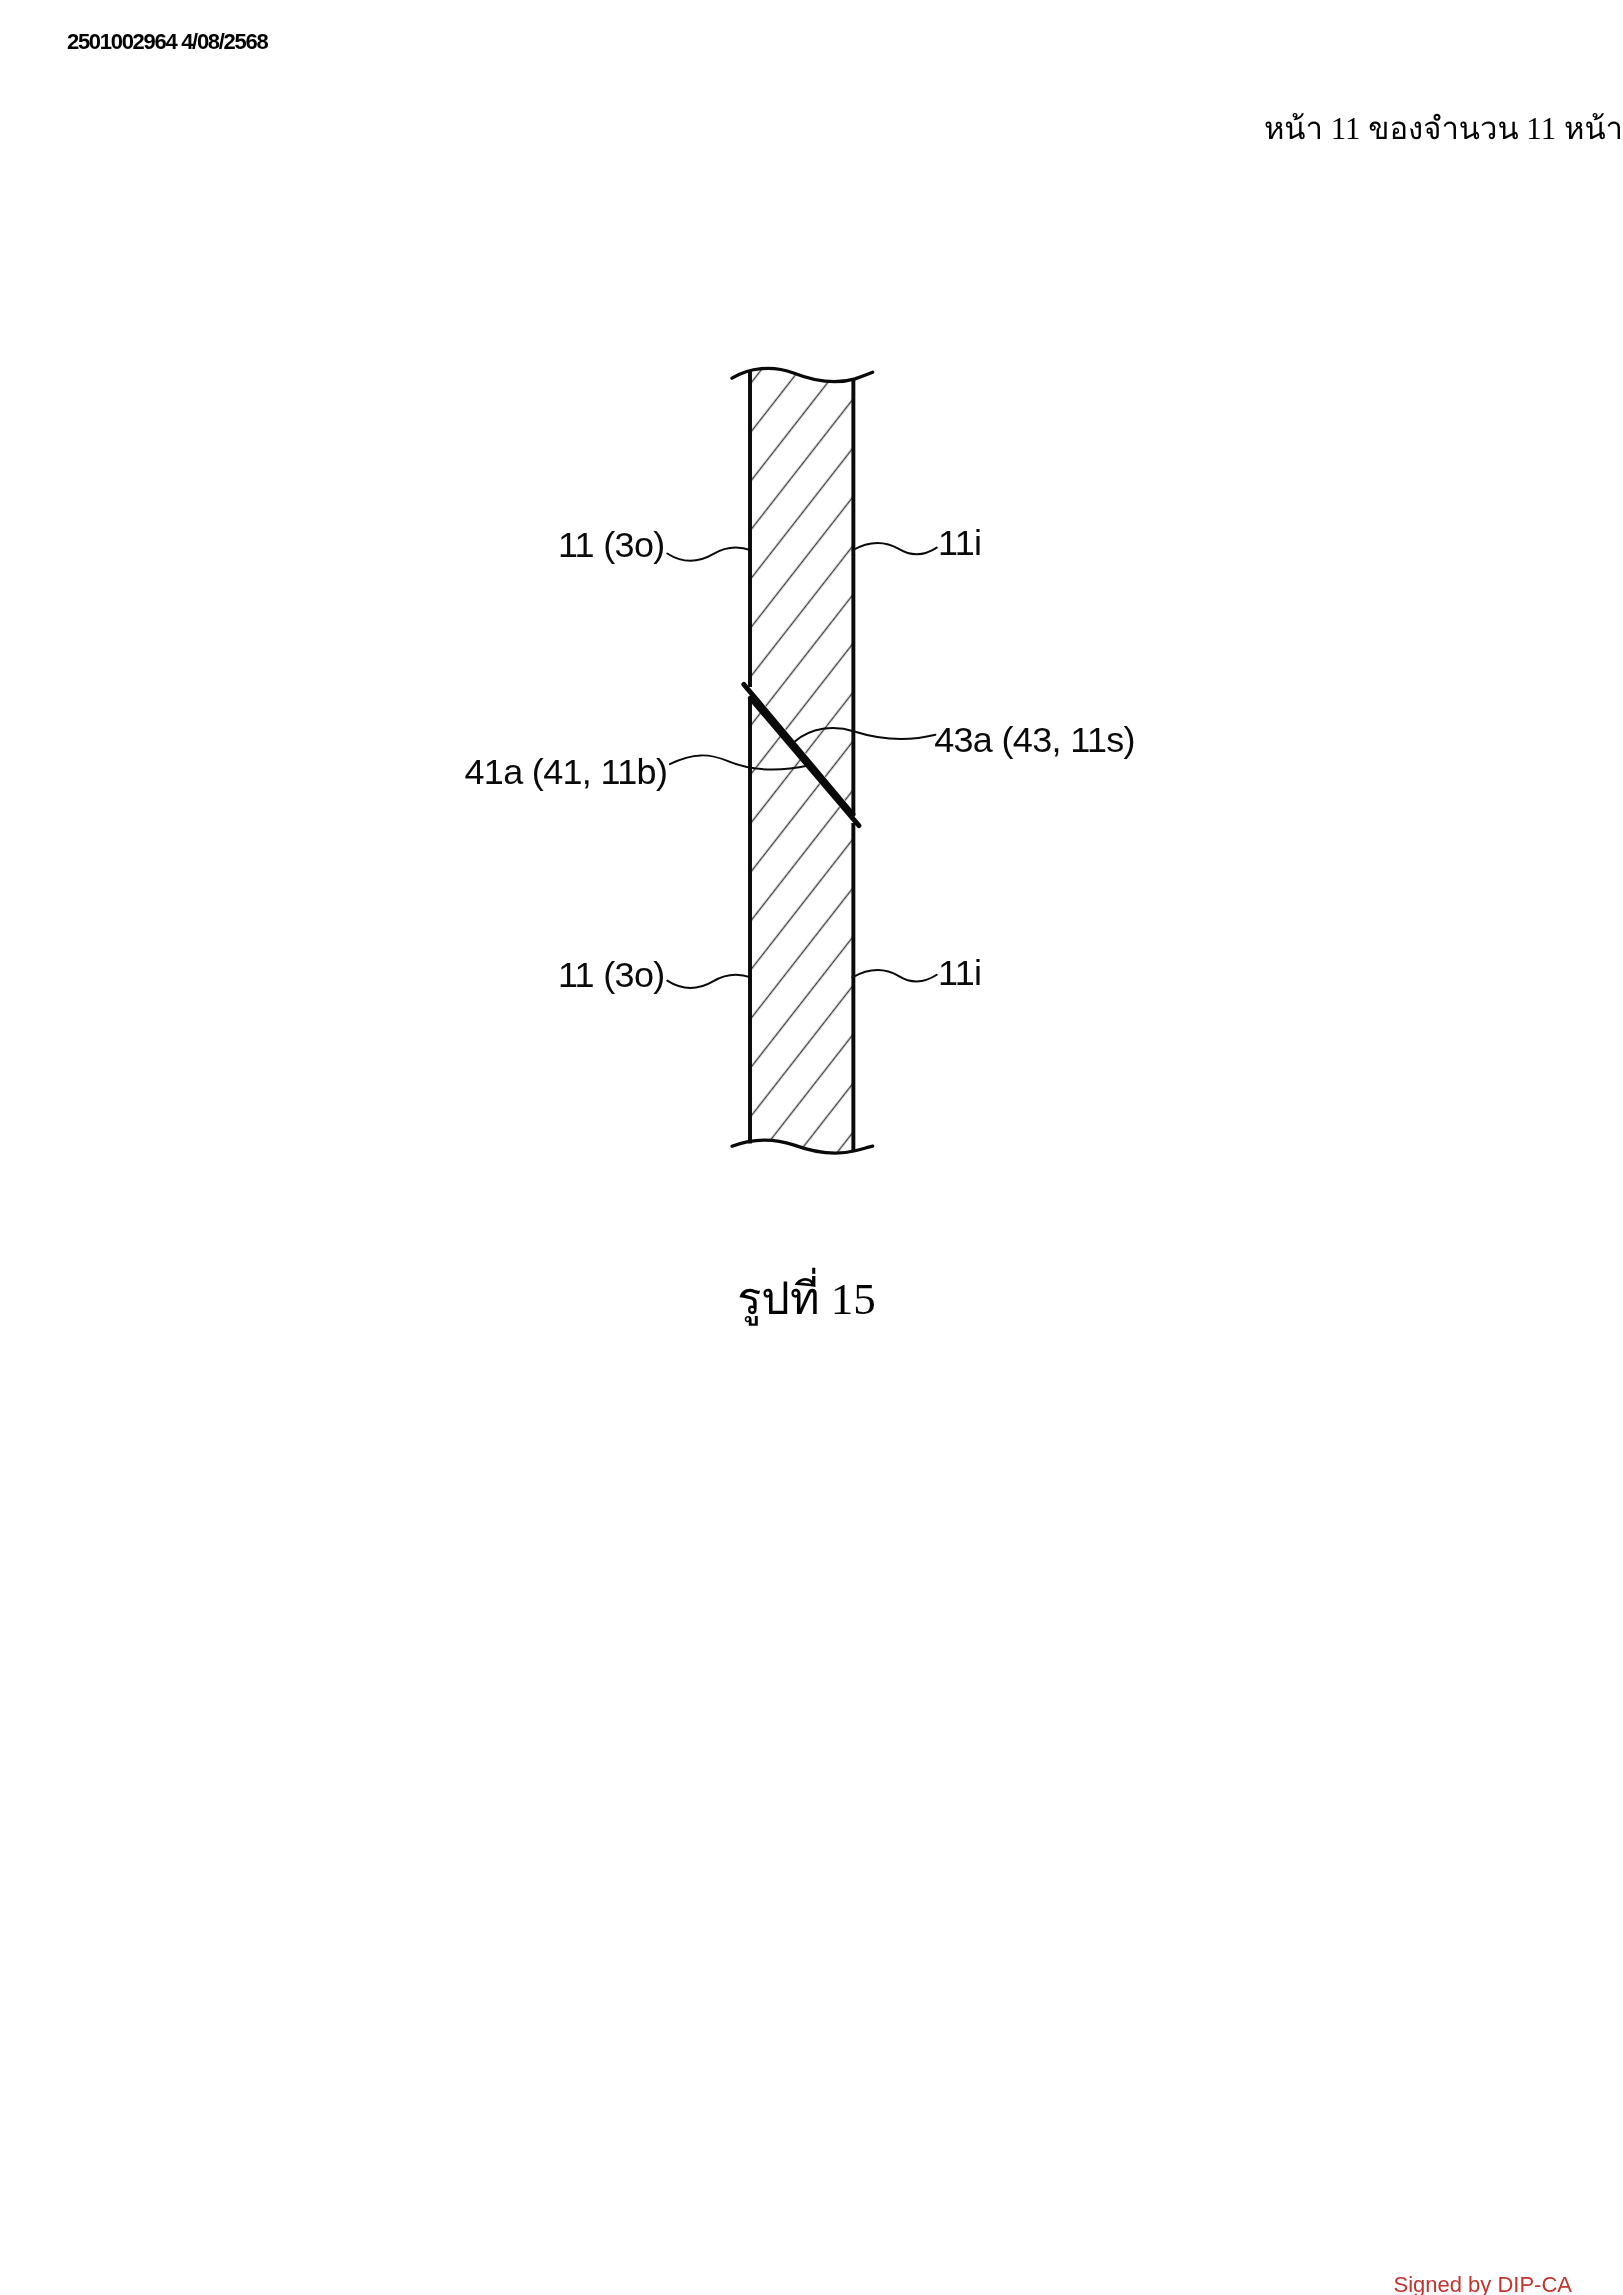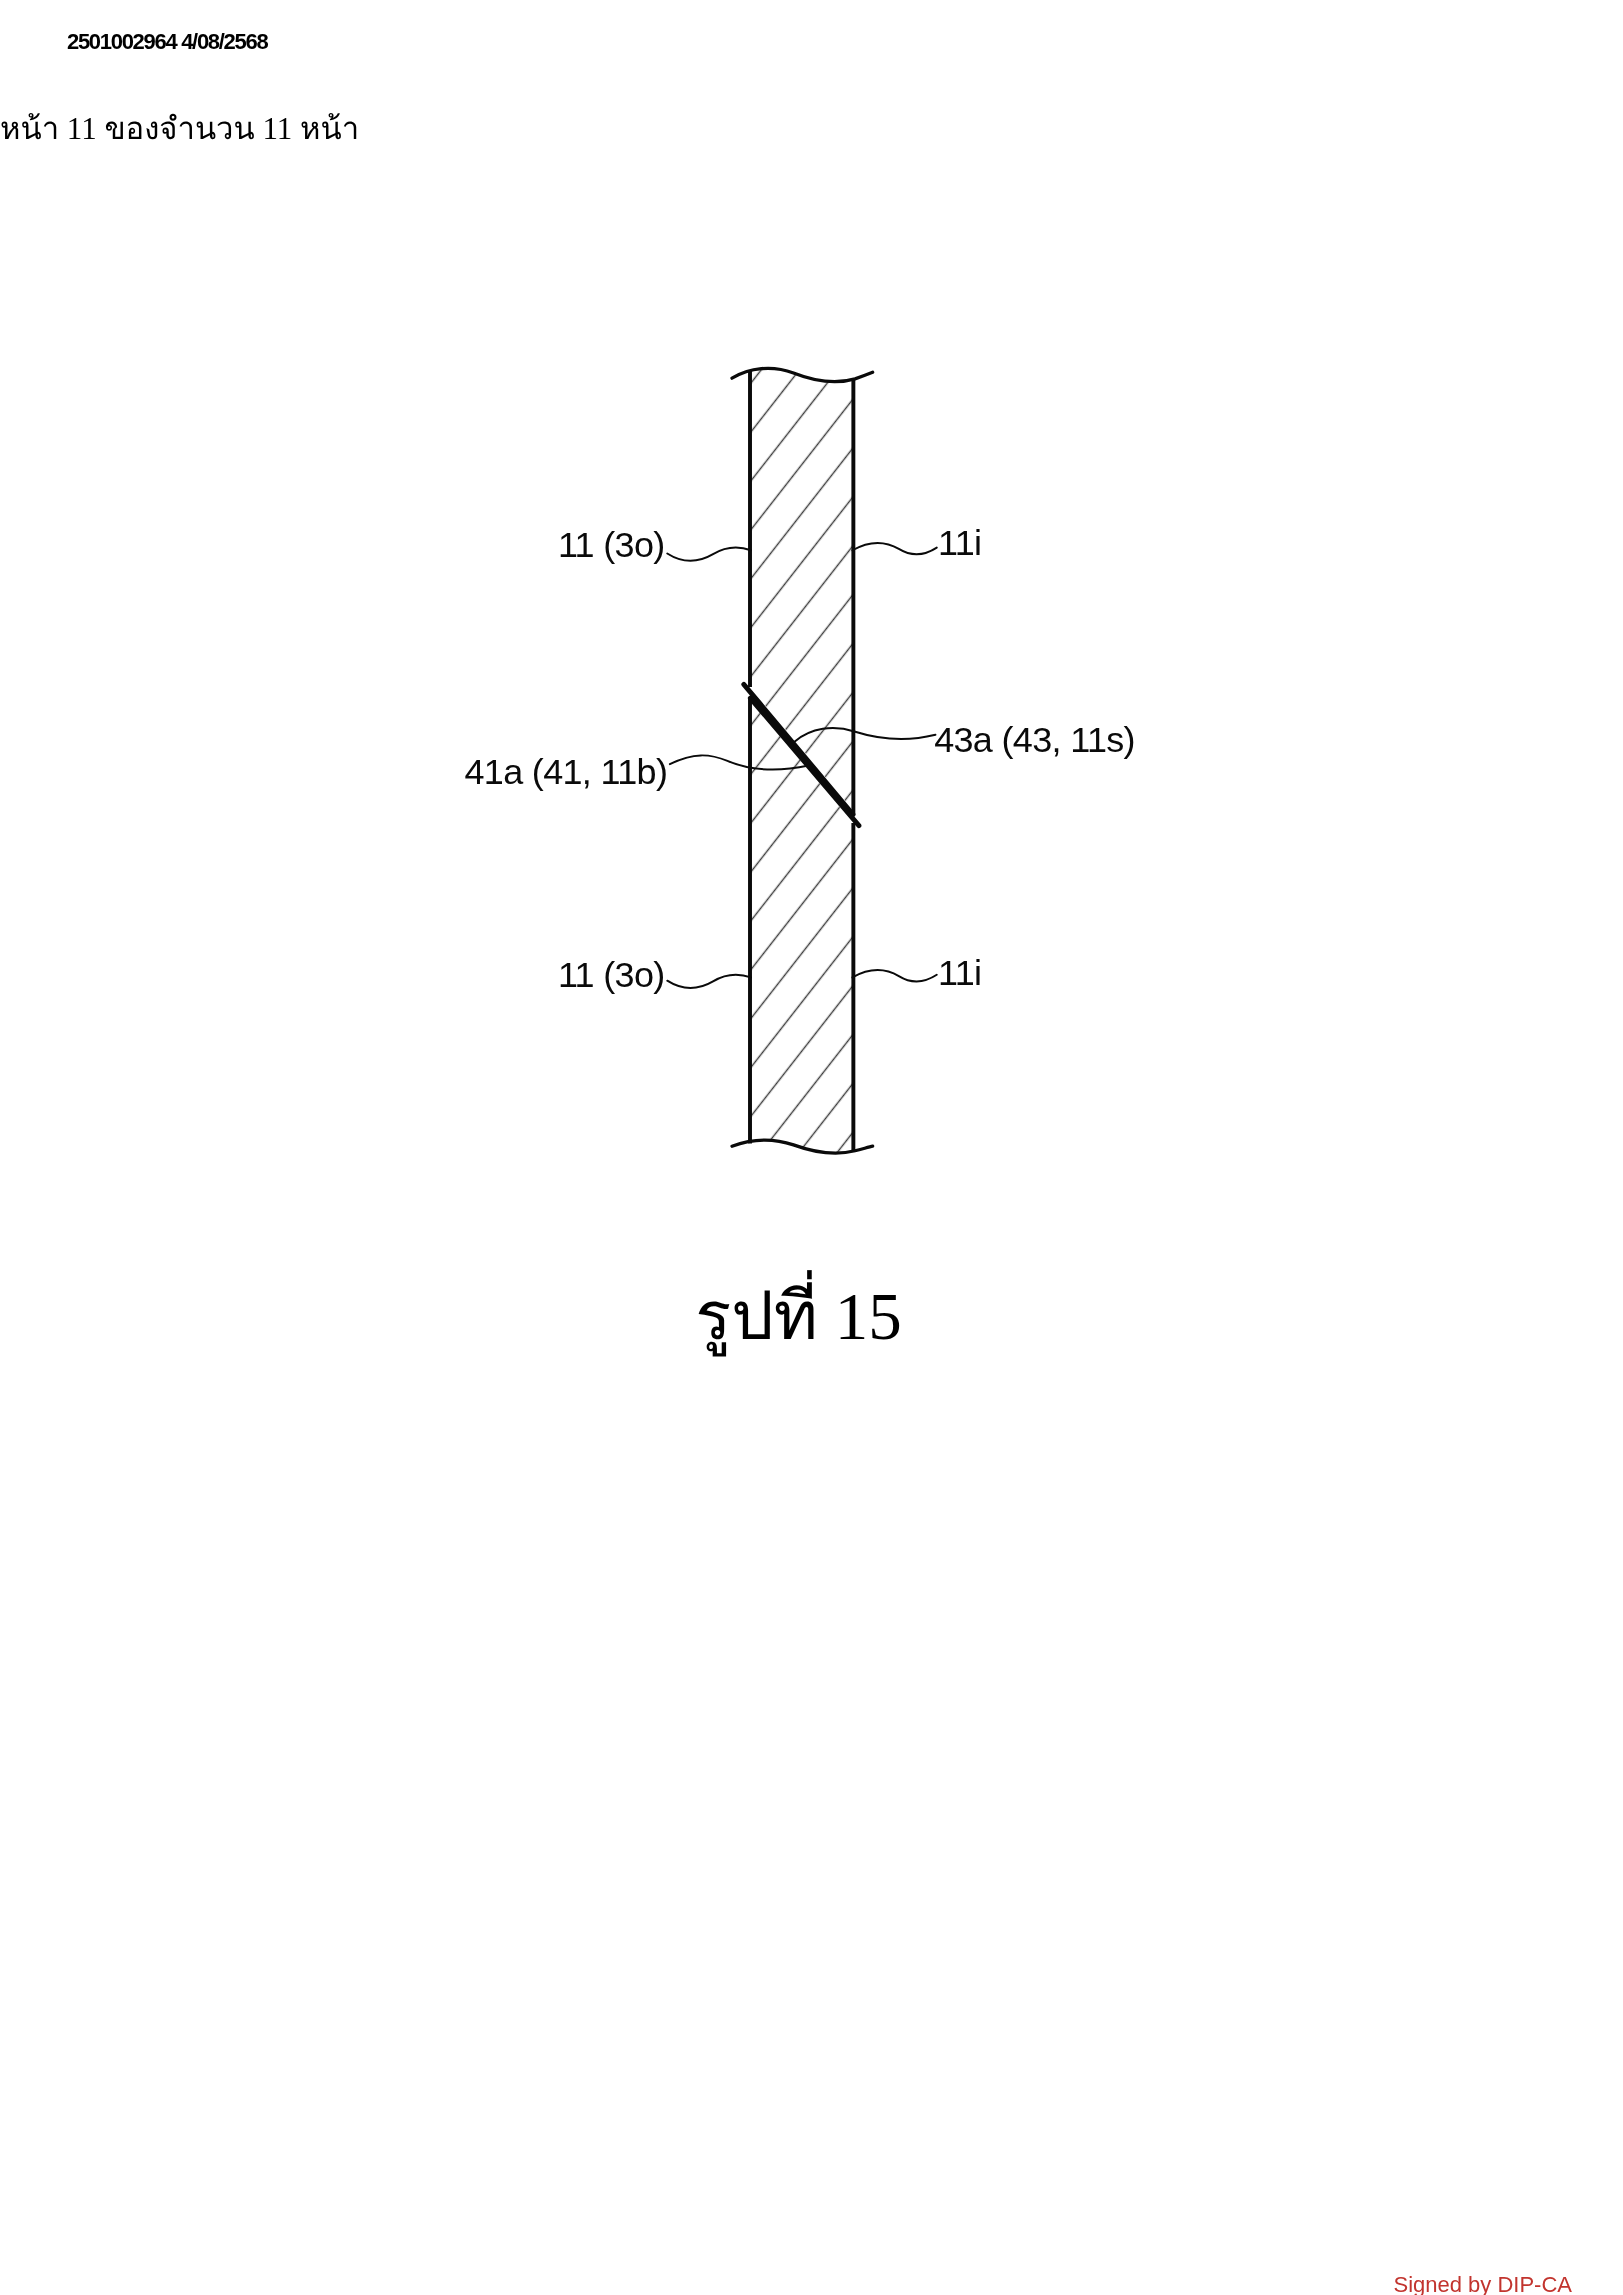--- a/index.html
+++ b/index.html
@@ -20,21 +20,21 @@
     letter-spacing: -1.3px;
     color: #000;
     white-space: nowrap;
     margin-left: 36px;
   }
   .page-header {
     position: absolute;
     top: 103px;
     left: 0;
     width: 1623px;
-    text-align: left;
+    text-align: right;
     font-family: "Liberation Serif", serif;
     font-size: 31px;
     color: #000;
     white-space: nowrap;
   }
   .figure-svg {
     position: absolute;
     left: 0;
     top: 0;
     width: 1623px;
@@ -46,23 +46,24 @@
     letter-spacing: -1px;
     fill: #0a0a0a;
   }
   .caption {
     position: absolute;
     top: 1262px;
     left: 0;
     width: 1597px;
     text-align: center;
     font-family: "Liberation Serif", serif;
-    font-size: 67px;
+    font-size: 45px;
     color: #000;
     white-space: nowrap;
+    padding-left: 8px;
   }
   .signature {
     position: absolute;
     top: 2224px;
     right: 51px;
     font-size: 22px;
     font-weight: normal;
     color: #c2342e;
     white-space: nowrap;
     margin-top: 48px;

